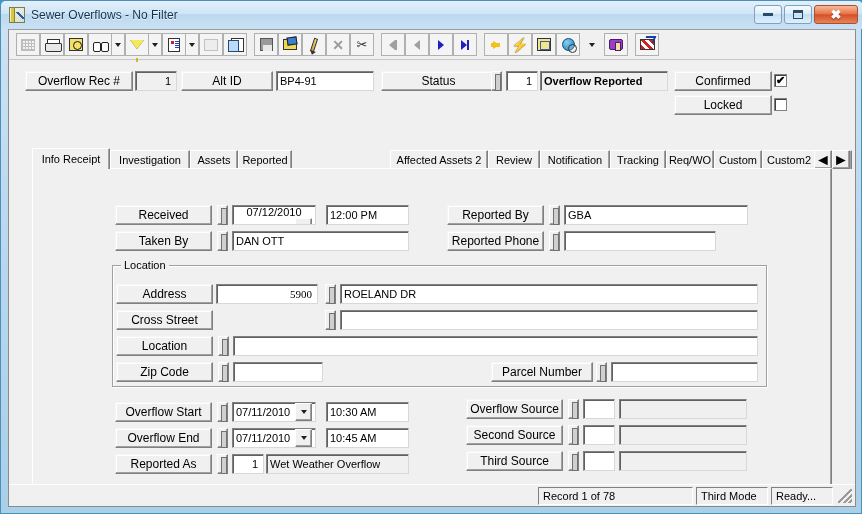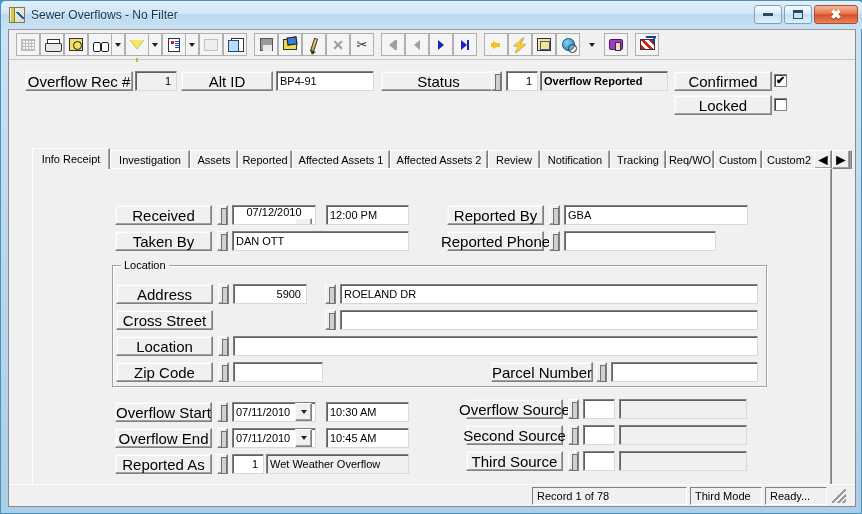--- a/index.html
+++ b/index.html
@@ -149,21 +149,21 @@
 
   
   .hdr { position: absolute; left: 0; top: 31px; width: 846px; height: 58px; }
 
   .btn3d {
     background: #f0f0f0;
     border: 1px solid #f5f5f5;
     border-right-color: #808080; border-bottom-color: #808080;
     box-shadow: inset -1px -1px 0 #a0a0a0, inset 1px 1px 0 #ffffff;
     font-family: "Liberation Sans", sans-serif;
-    font-size: 15px; color: #000;
+    font-size: 12px; color: #000;
     display: flex; align-items: center; justify-content: center;
     height: 20px;
     white-space: nowrap;
   }
   .fld {
     background: #ffffff;
     border: 1px solid #808080;
     border-right-color: #d8d8d8; border-bottom-color: #d8d8d8;
     box-shadow: inset 1px 1px 0 #606060;
     font-size: 11px; color: #000;
@@ -240,21 +240,21 @@
   }
   .grouplabel {
     position:absolute; top:-7px; left:8px; background:#f0f0f0;
     padding:0 3px; font-size:11px; color:#000;
   }
 
   
   .statusbar {
     position:absolute; left:0; bottom:0; width:846px; height:22px;
     background:#f0f0f0; border-top:1px solid #ffffff;
-    display:flex; align-items:center; justify-content:flex-end; padding-right:8px;
+    display:flex; align-items:center; justify-content:flex-end; padding-right:2px;
   }
   .spanel {
     height:18px; border:1px solid #808080;
     border-right-color:#ffffff; border-bottom-color:#ffffff;
     font-size:11px; display:flex; align-items:center; padding:0 4px;
     margin-right:3px; color:#000; white-space:nowrap;
   }
   .grip {
     width:14px;height:14px;margin-left:2px;margin-right:1px;
     background:
@@ -397,21 +397,20 @@
 
       <div class="btn3d abs" style="left:665px; top:34px; width:98px;">Locked</div>
       <div class="chk abs" style="left:765px; top:37px;"></div>
     </div>
 
     <div class="tabstrip">
       <div class="tab active" style="left:0px;  width:78px;">Info Receipt</div>
       <div class="tab" style="left:78px; width:80px;">Investigation</div>
       <div class="tab" style="left:158px;width:48px;">Assets</div>
       <div class="tab" style="left:206px;width:54px;">Reported</div>
-      <div class="tab" style="left:260px;width:98px;">Affected Assets 1</div>
       <div class="tab" style="left:358px;width:98px;">Affected Assets 2</div>
       <div class="tab" style="left:456px;width:52px;">Review</div>
       <div class="tab" style="left:508px;width:70px;">Notification</div>
       <div class="tab" style="left:578px;width:56px;">Tracking</div>
       <div class="tab" style="left:634px;width:48px;">Req/WO</div>
       <div class="tab" style="left:682px;width:48px;">Custom</div>
       <div class="tab" style="left:730px;width:54px;">Custom2</div>
       <div class="tab" style="left:784px;width:36px;">Com</div>
       <div class="tabspin" style="left:782px;">◄</div>
       <div class="tabspin" style="left:800px;">►</div>
@@ -439,21 +438,21 @@
 
       <div class="btn3d abs" style="left:414px; top:62px; width:97px;">Reported Phone</div>
       <div class="lookup abs" style="left:516px; top:62px;"></div>
       <div class="fld abs" style="left:531px; top:62px; width:152px;"></div>
 
       <div class="groupbox" style="left:79px; top:96px; width:655px; height:122px;">
         <span class="grouplabel">Location</span>
 
         <div class="btn3d abs" style="left:3px; top:18px; width:97px;">Address</div>
         <div class="lookup abs" style="left:105px; top:18px;"></div>
-        <div class="fld num abs" style="left:120px; top:18px; width:74px;">5900</div>
+        <div class="fld num abs" style="left:103px; top:18px; width:102px;font-family:Liberation Serif, serif;">5900</div>
         <div class="lookup abs" style="left:212px; top:18px;"></div>
         <div class="fld abs" style="left:227px; top:18px; width:418px;">ROELAND DR</div>
 
         <div class="btn3d abs" style="left:3px; top:44px; width:97px;">Cross Street</div>
         <div class="lookup abs" style="left:212px; top:44px;"></div>
         <div class="fld abs" style="left:227px; top:44px; width:418px;"></div>
 
         <div class="btn3d abs" style="left:3px; top:70px; width:97px;">Location</div>
         <div class="lookup abs" style="left:105px; top:70px;"></div>
         <div class="fld abs" style="left:120px; top:70px; width:525px;"></div>

